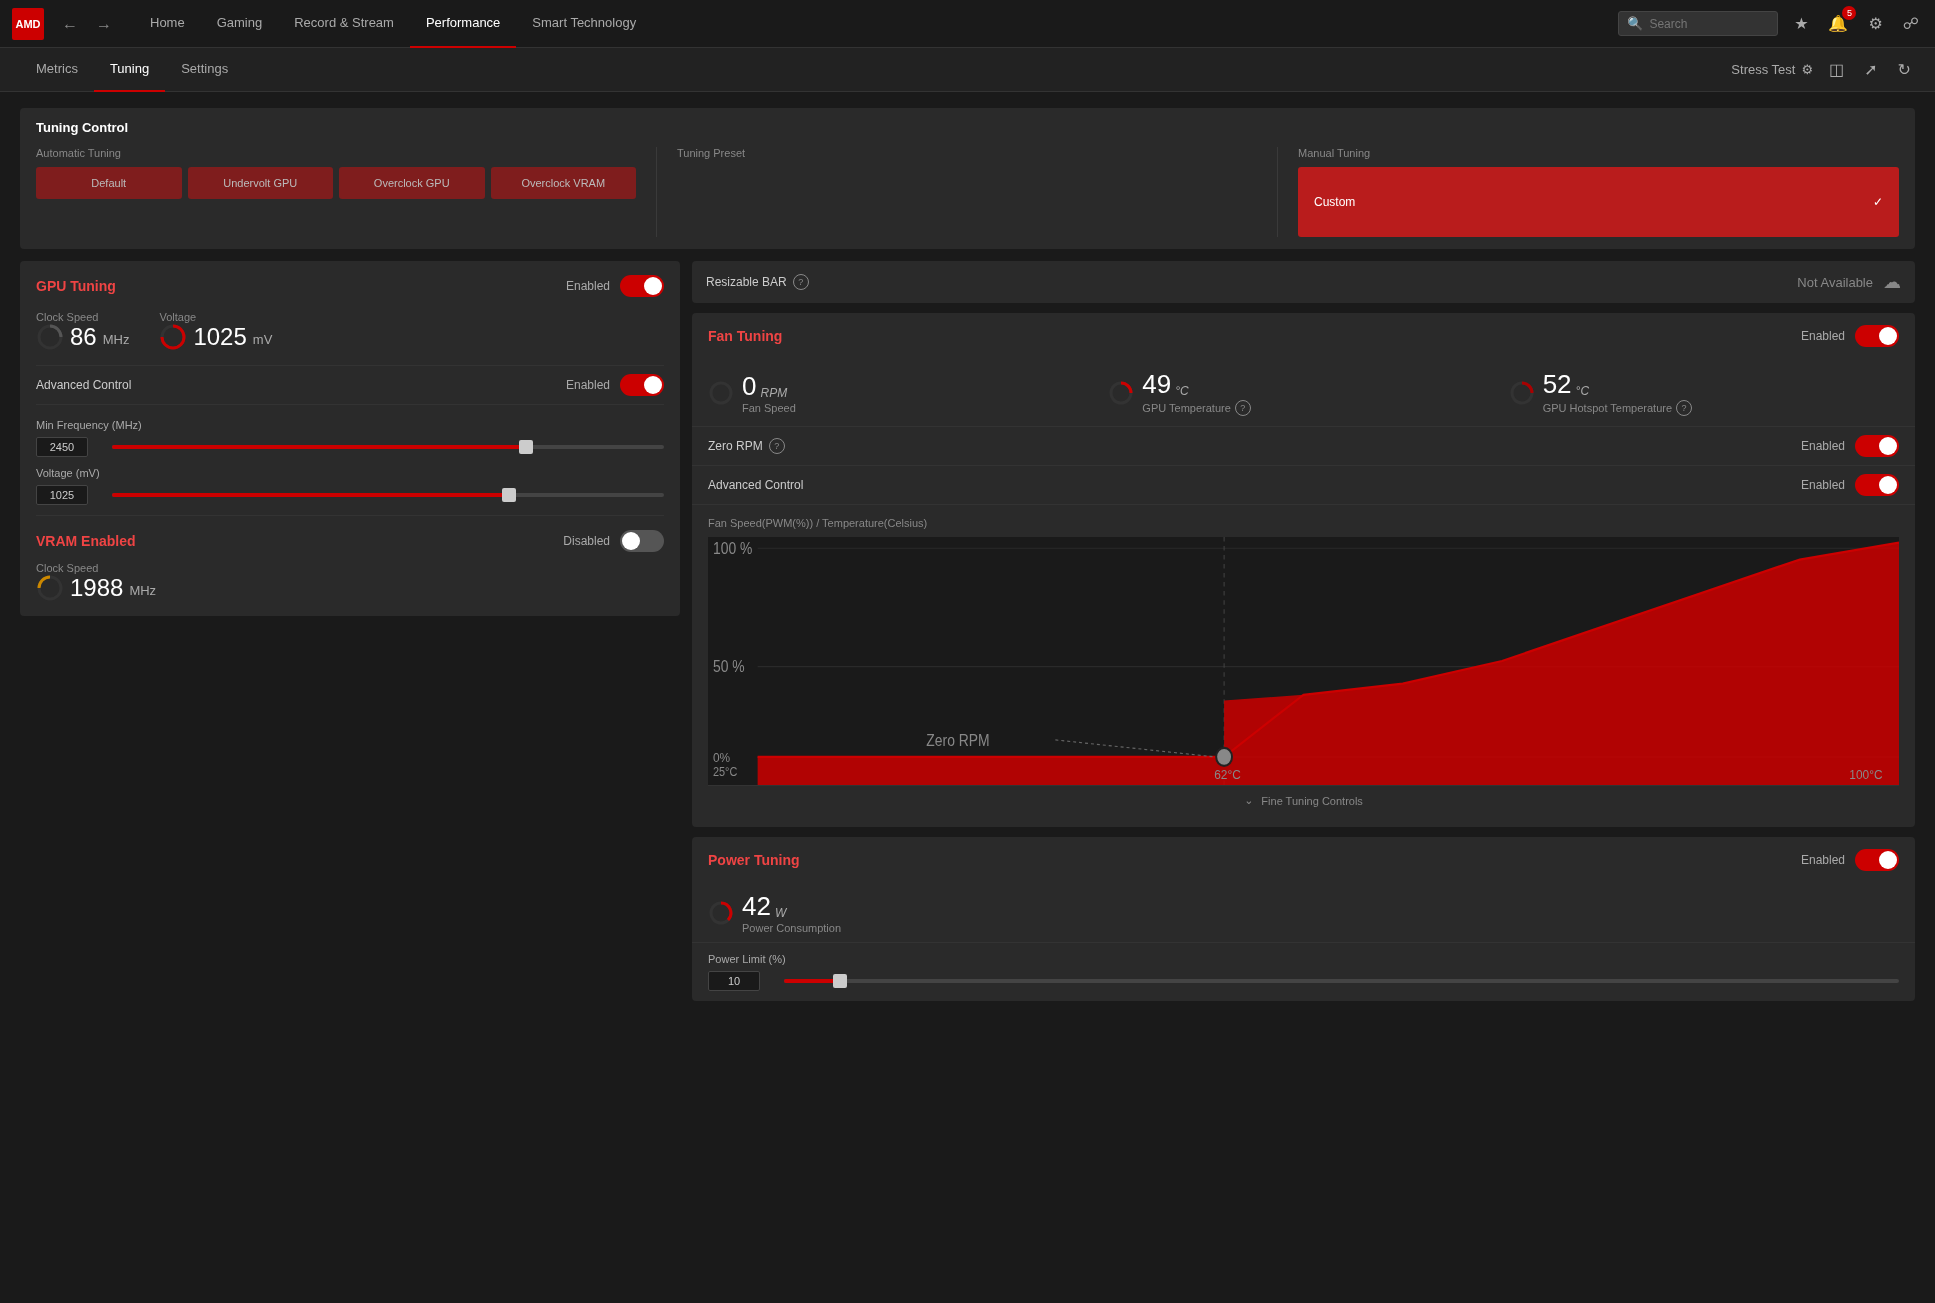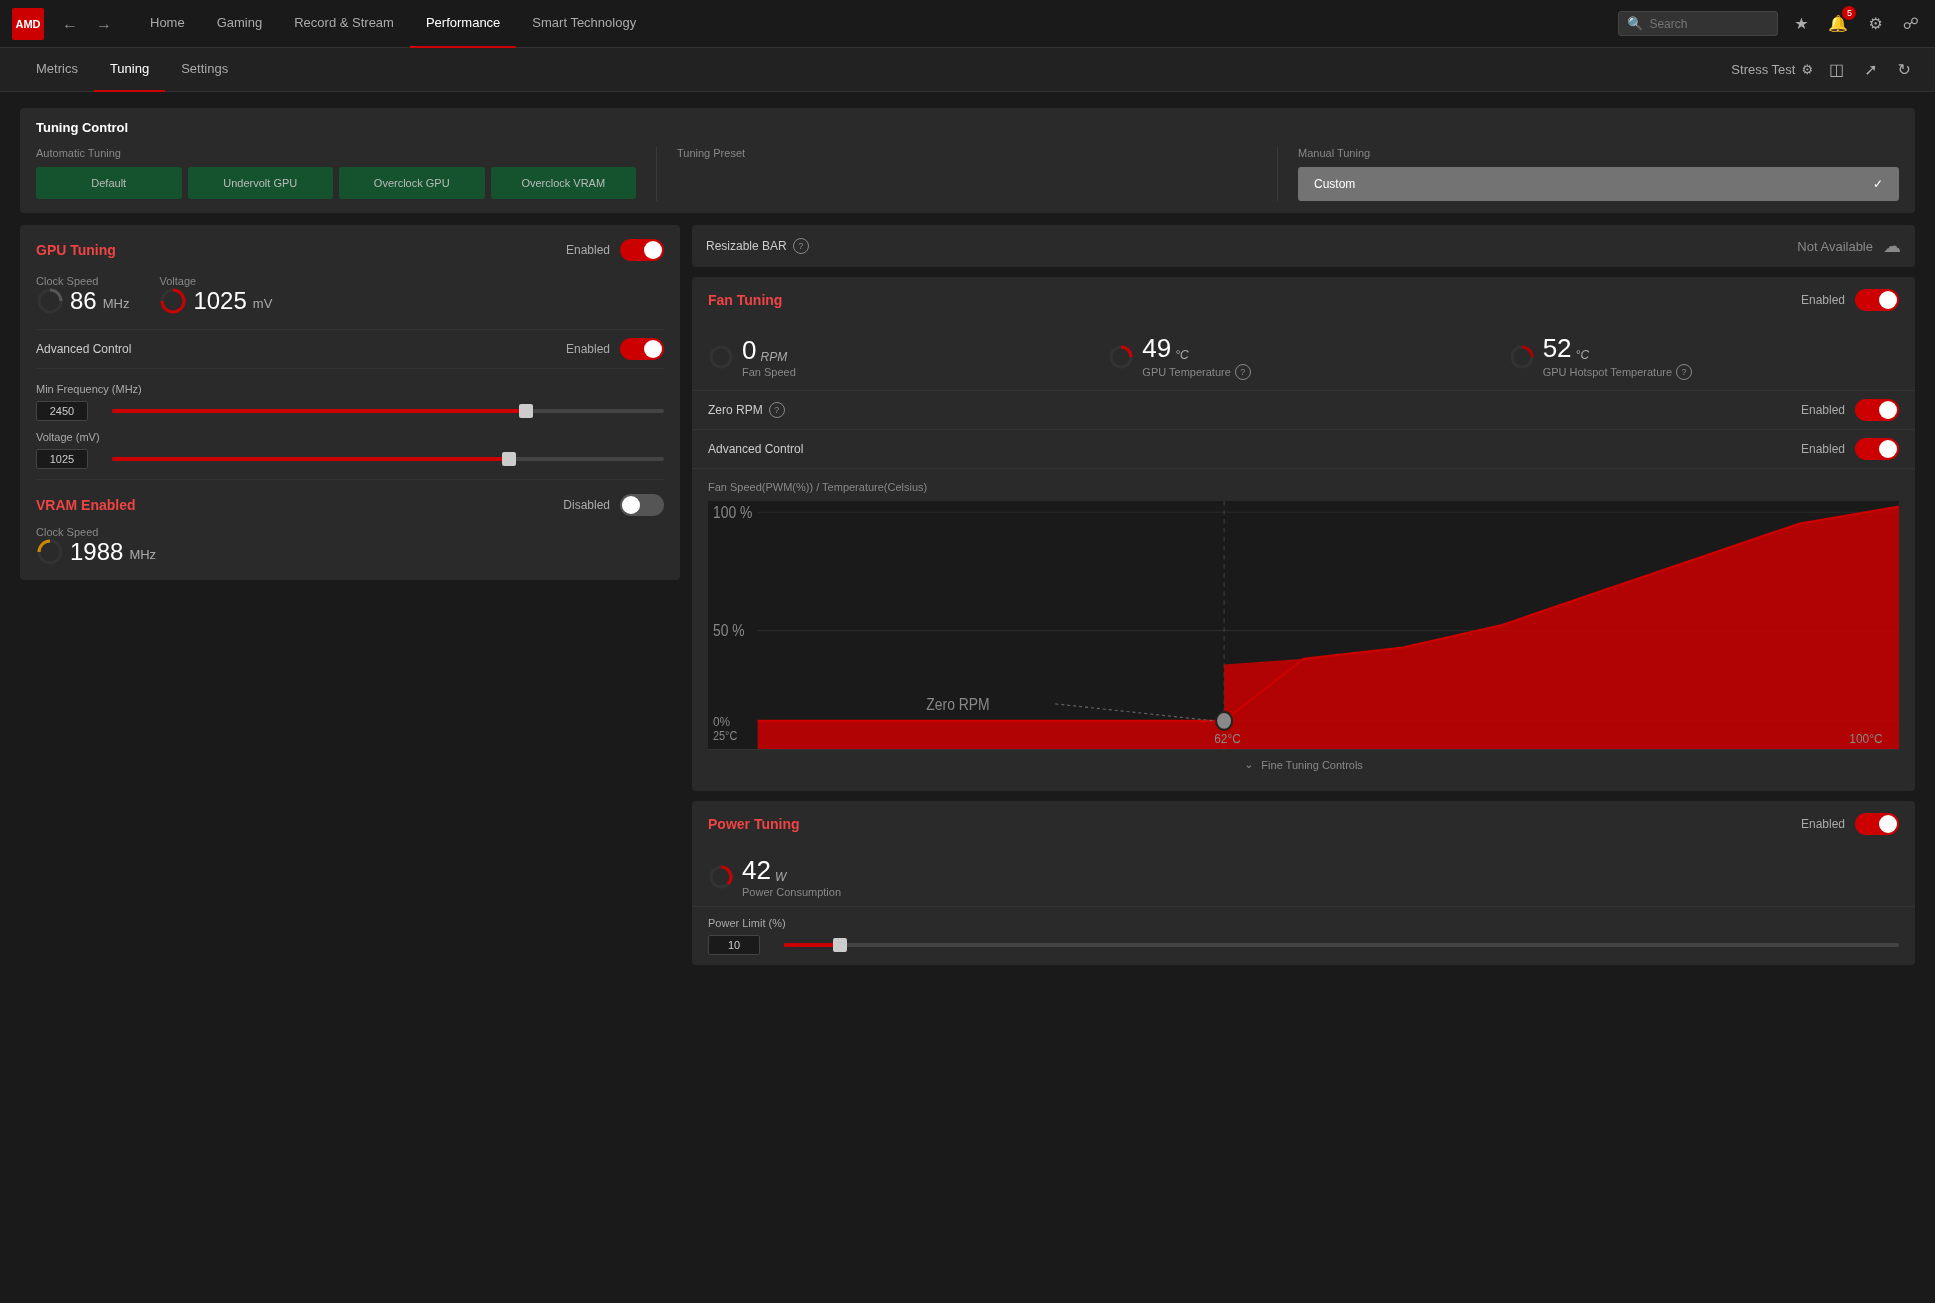--- a/index.html
+++ b/index.html
@@ -32,23 +32,23 @@
     .main { padding: 16px 20px; display: flex; flex-direction: column; gap: 12px; }
 
     
     .tuning-control { background: #2a2a2a; border-radius: 4px; padding: 12px 16px; }
     .section-title { font-size: 13px; color: #fff; font-weight: 600; margin-bottom: 12px; }
     .tuning-grid { display: grid; grid-template-columns: 1fr 1fr 1fr; gap: 0; }
     .tuning-section { border-right: 1px solid #3a3a3a; padding-right: 20px; }
     .tuning-section:last-child { border-right: none; }
     .tuning-label { font-size: 11px; color: #888; margin-bottom: 8px; }
     .auto-tuning-btns { display: grid; grid-template-columns: 1fr 1fr 1fr 1fr; gap: 6px; }
-    .tuning-btn { background: #14532d; border: none; color: #bbb; padding: 10px 8px; border-radius: 3px; font-size: 11px; cursor: pointer; text-align: center; }
+    .tuning-btn { background: #7f1d1d; border: none; color: #bbb; padding: 10px 8px; border-radius: 3px; font-size: 11px; cursor: pointer; text-align: center; }
     .preset-btns { display: grid; grid-template-columns: 1fr 1fr; gap: 6px; }
-    .manual-tuning-btn { background: #737373; color: white; border: none; padding: 10px 16px; border-radius: 3px; font-size: 12px; cursor: pointer; display: flex; align-items: center; justify-content: space-between; width: 100%; }
+    .manual-tuning-btn { background: #b91c1c; color: white; border: none; padding: 28px 16px; border-radius: 3px; font-size: 12px; cursor: pointer; display: flex; align-items: center; justify-content: space-between; width: 100%; }
     .manual-tuning-section { padding-left: 20px; }
 
     
     .content-row { display: grid; grid-template-columns: 660px 1fr; gap: 12px; }
 
     
     .panel { background: #2a2a2a; border-radius: 4px; padding: 14px 16px; }
     .panel-header { display: flex; align-items: center; justify-content: space-between; margin-bottom: 14px; }
     .panel-title { font-size: 14px; color: #ef4444; font-weight: 600; }
     .toggle { width: 44px; height: 22px; background: #cc0000; border-radius: 11px; position: relative; cursor: pointer; }

